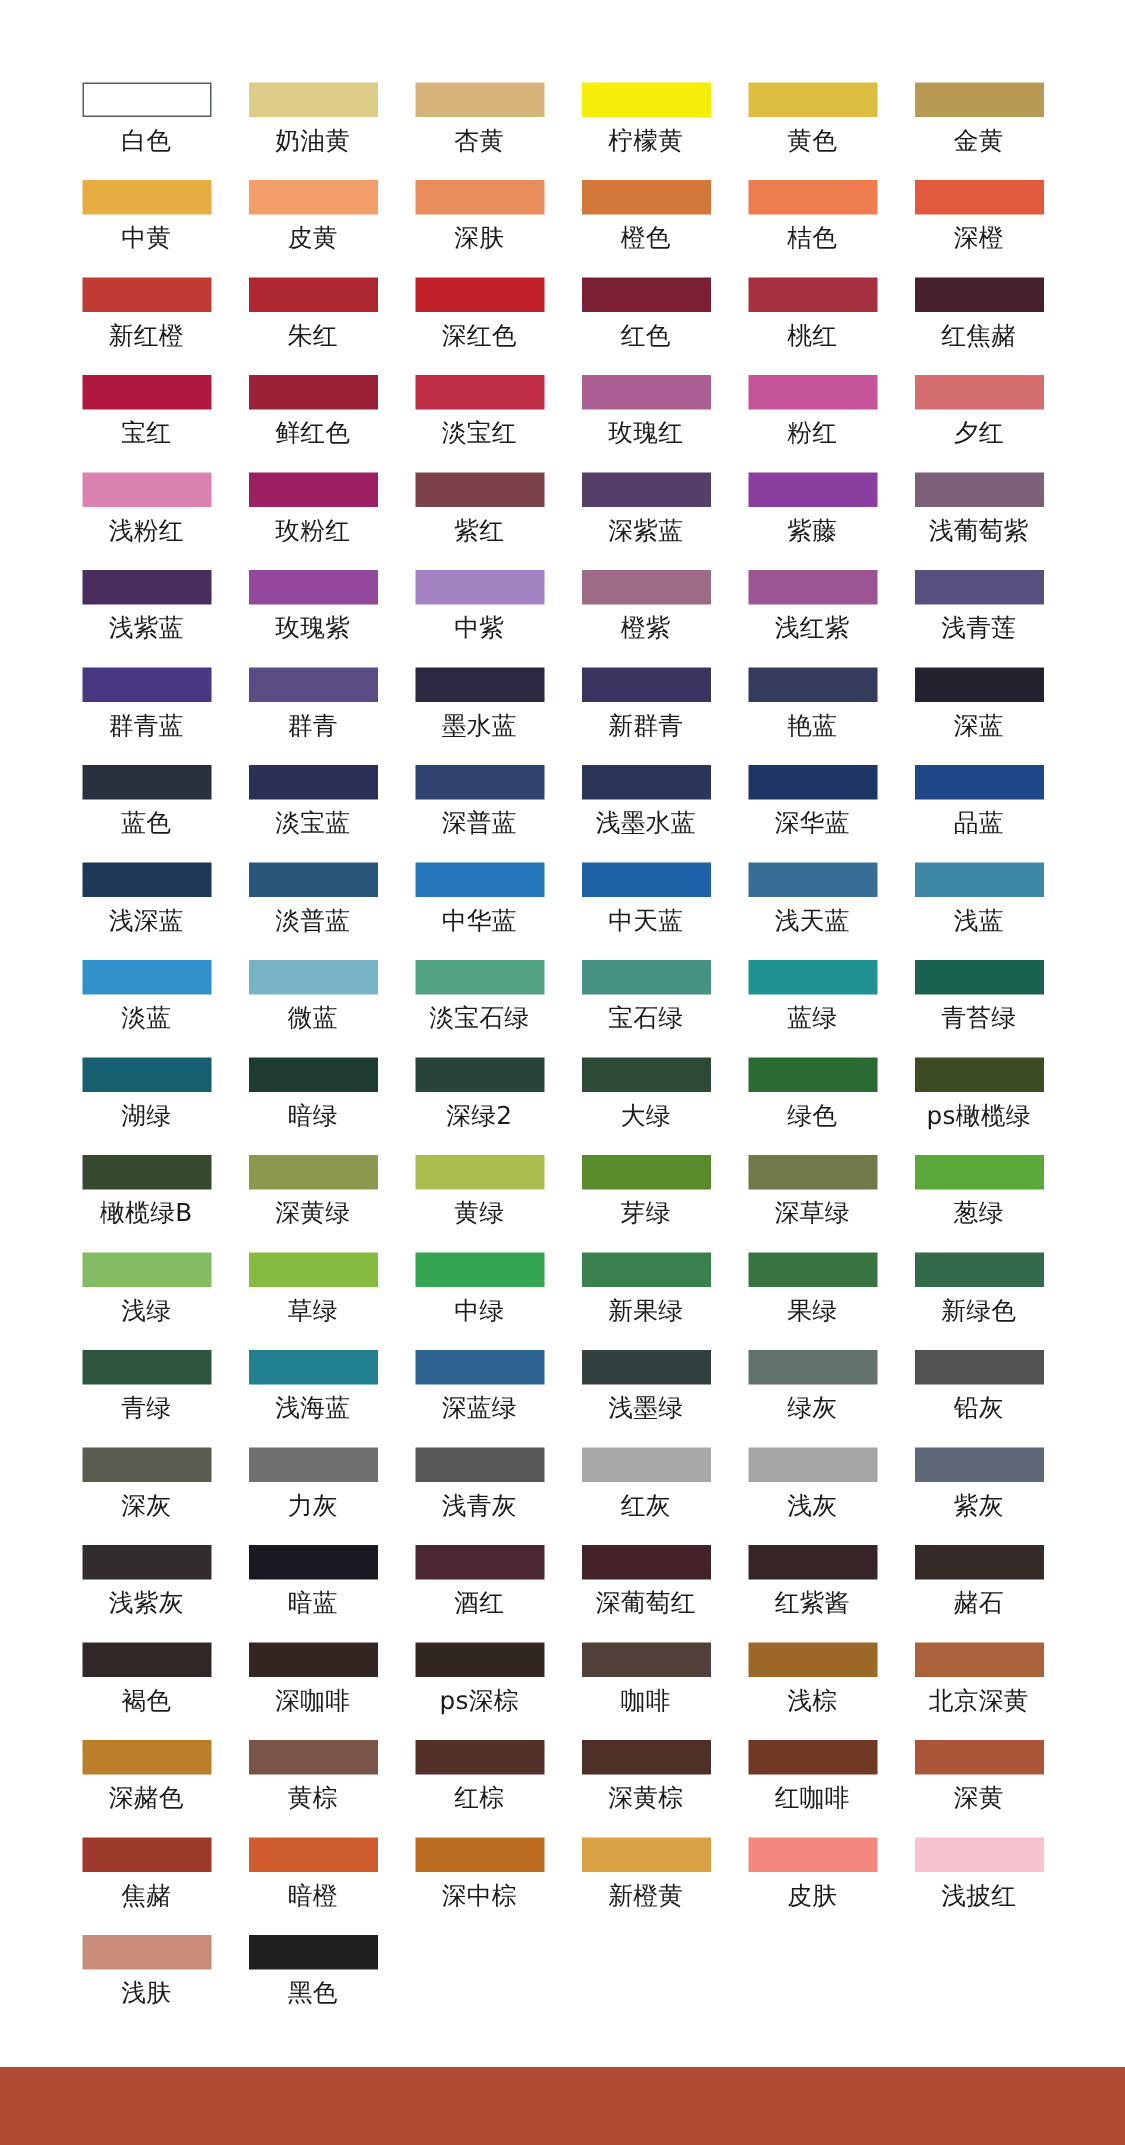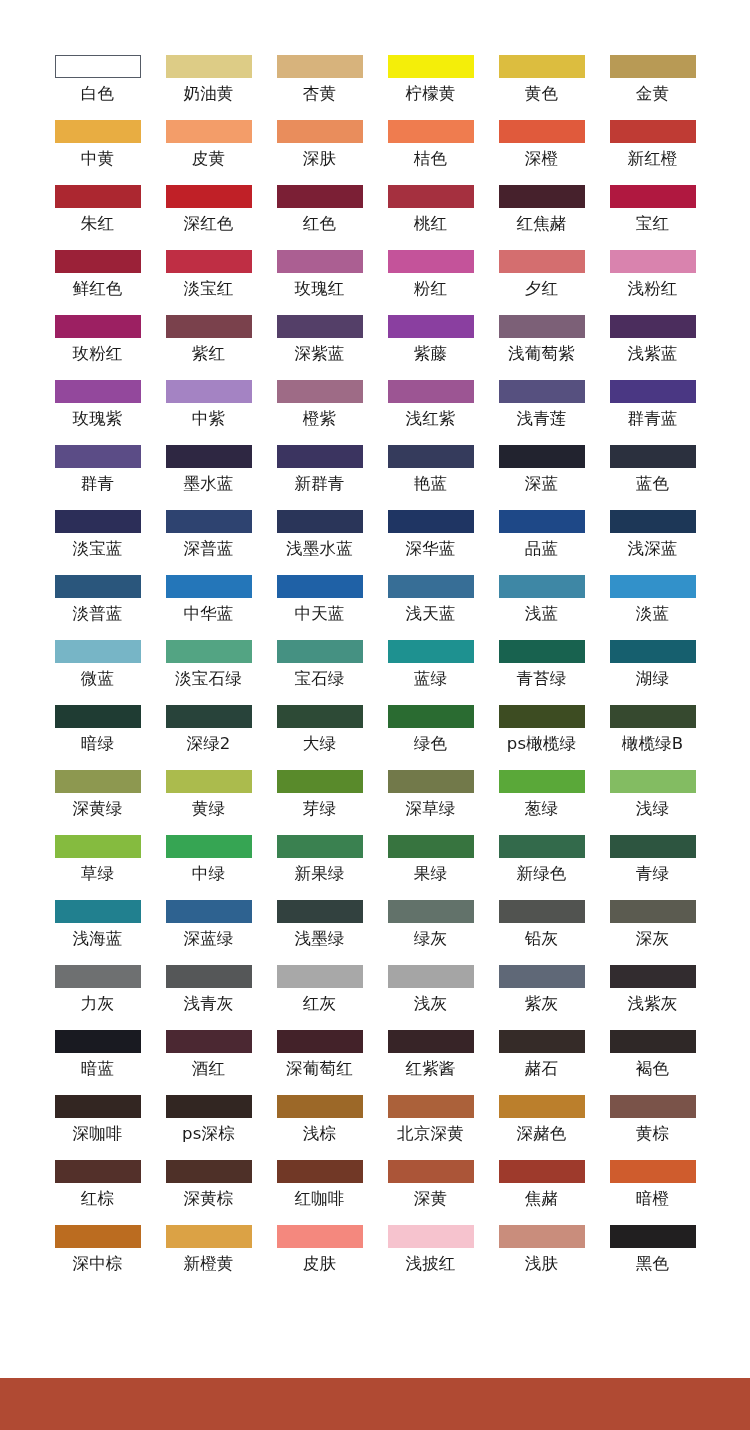--- a/index.html
+++ b/index.html
@@ -102,20 +102,24 @@
       </div>
       <div class="swatch-cell">
         <span class="swatch-chip" style="background-color: rgb(243, 157, 105);"></span>
         <span class="swatch-label">皮黄</span>
       </div>
       <div class="swatch-cell">
         <span class="swatch-chip" style="background-color: rgb(233, 141, 92);"></span>
         <span class="swatch-label">深肤</span>
       </div>
       <div class="swatch-cell">
+        <span class="swatch-chip" style="background-color: rgb(211, 119, 58);"></span>
+        <span class="swatch-label">橙色</span>
+      </div>
+      <div class="swatch-cell">
         <span class="swatch-chip" style="background-color: rgb(239, 124, 79);"></span>
         <span class="swatch-label">桔色</span>
       </div>
       <div class="swatch-cell">
         <span class="swatch-chip" style="background-color: rgb(224, 90, 60);"></span>
         <span class="swatch-label">深橙</span>
       </div>
       <div class="swatch-cell">
         <span class="swatch-chip" style="background-color: rgb(191, 59, 52);"></span>
         <span class="swatch-label">新红橙</span>
@@ -456,20 +460,24 @@
         <span class="swatch-chip" style="background-color: rgb(47, 40, 39);"></span>
         <span class="swatch-label">褐色</span>
       </div>
       <div class="swatch-cell">
         <span class="swatch-chip" style="background-color: rgb(51, 38, 34);"></span>
         <span class="swatch-label">深咖啡</span>
       </div>
       <div class="swatch-cell">
         <span class="swatch-chip" style="background-color: rgb(50, 38, 34);"></span>
         <span class="swatch-label">ps深棕</span>
+      </div>
+      <div class="swatch-cell">
+        <span class="swatch-chip" style="background-color: rgb(81, 65, 58);"></span>
+        <span class="swatch-label">咖啡</span>
       </div>
       <div class="swatch-cell">
         <span class="swatch-chip" style="background-color: rgb(156, 104, 40);"></span>
         <span class="swatch-label">浅棕</span>
       </div>
       <div class="swatch-cell">
         <span class="swatch-chip" style="background-color: rgb(171, 97, 58);"></span>
         <span class="swatch-label">北京深黄</span>
       </div>
       <div class="swatch-cell">

